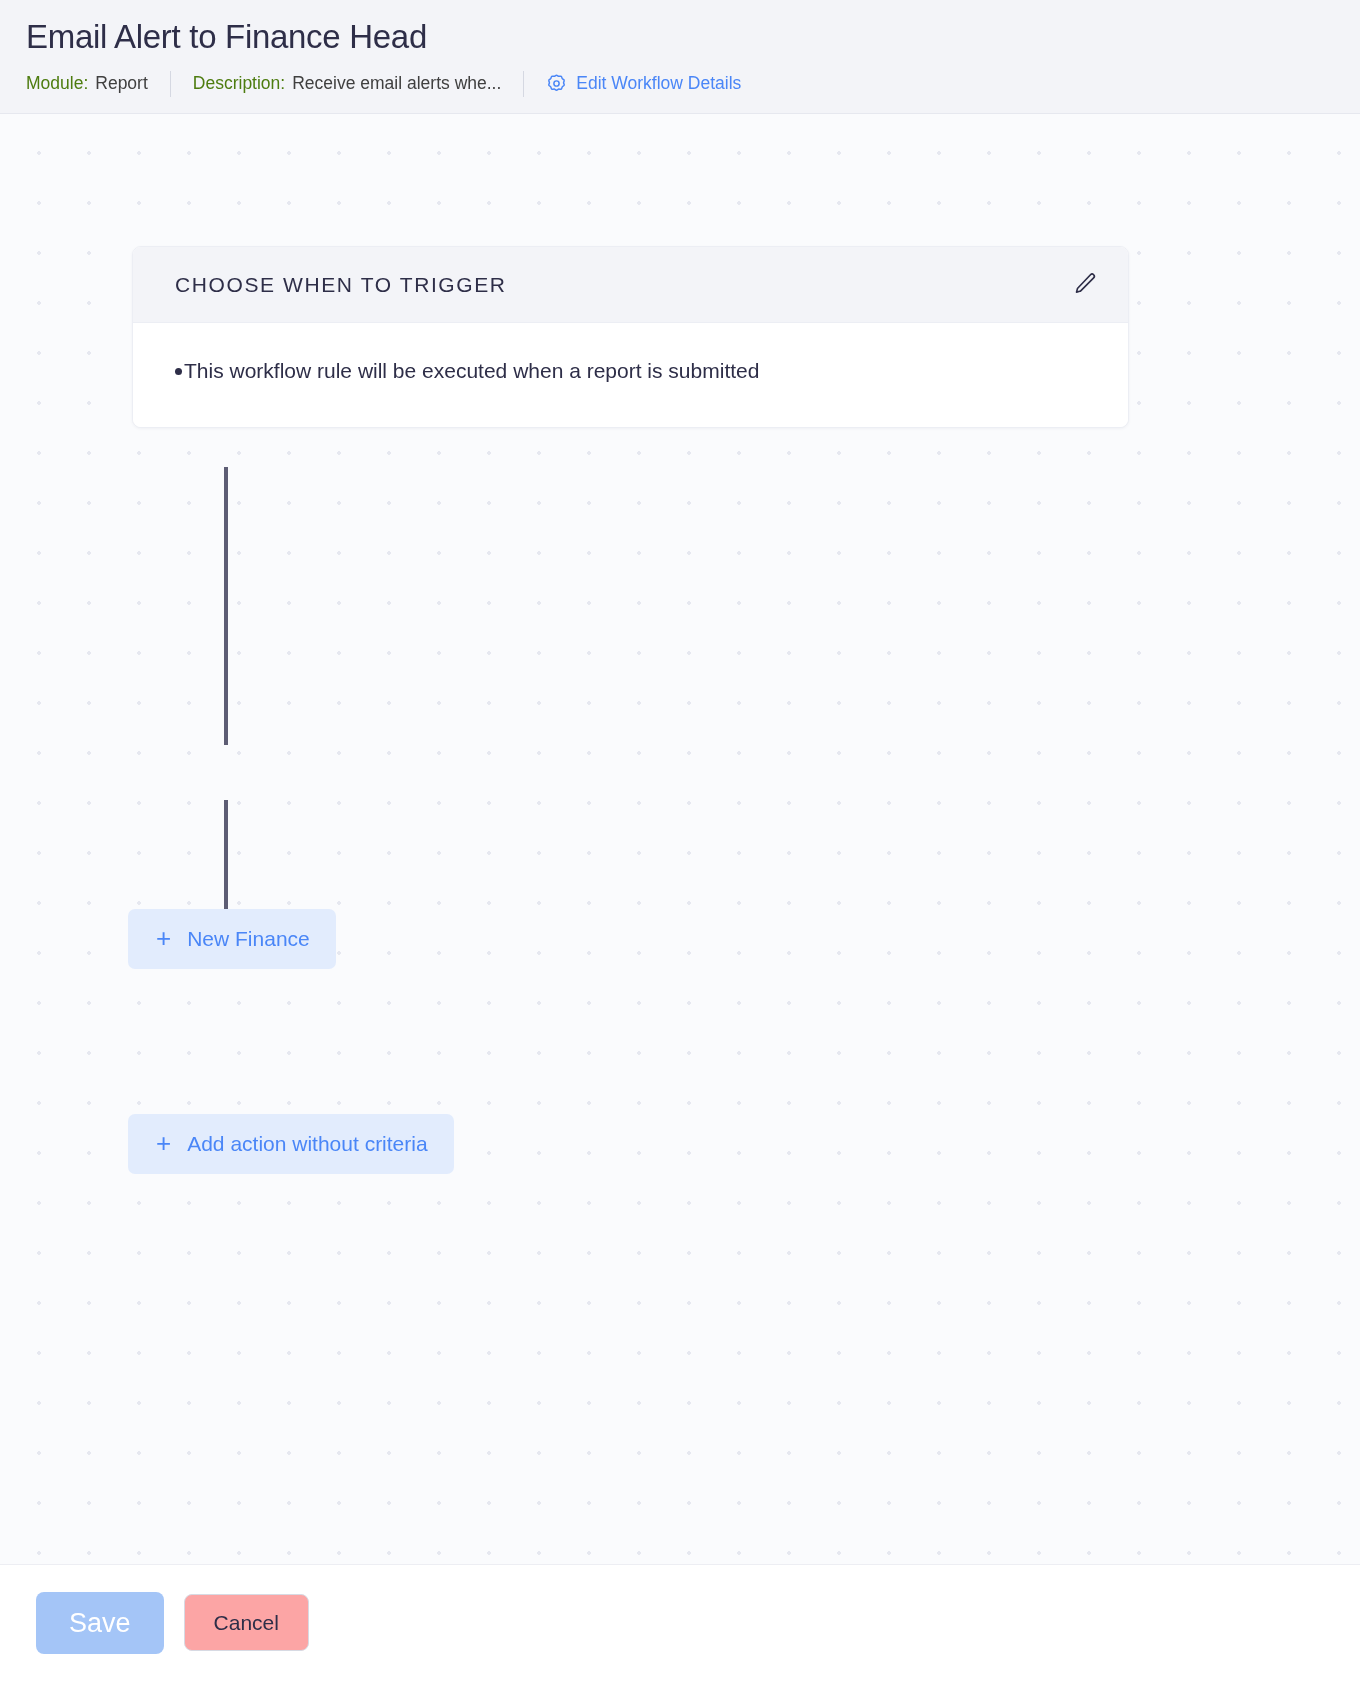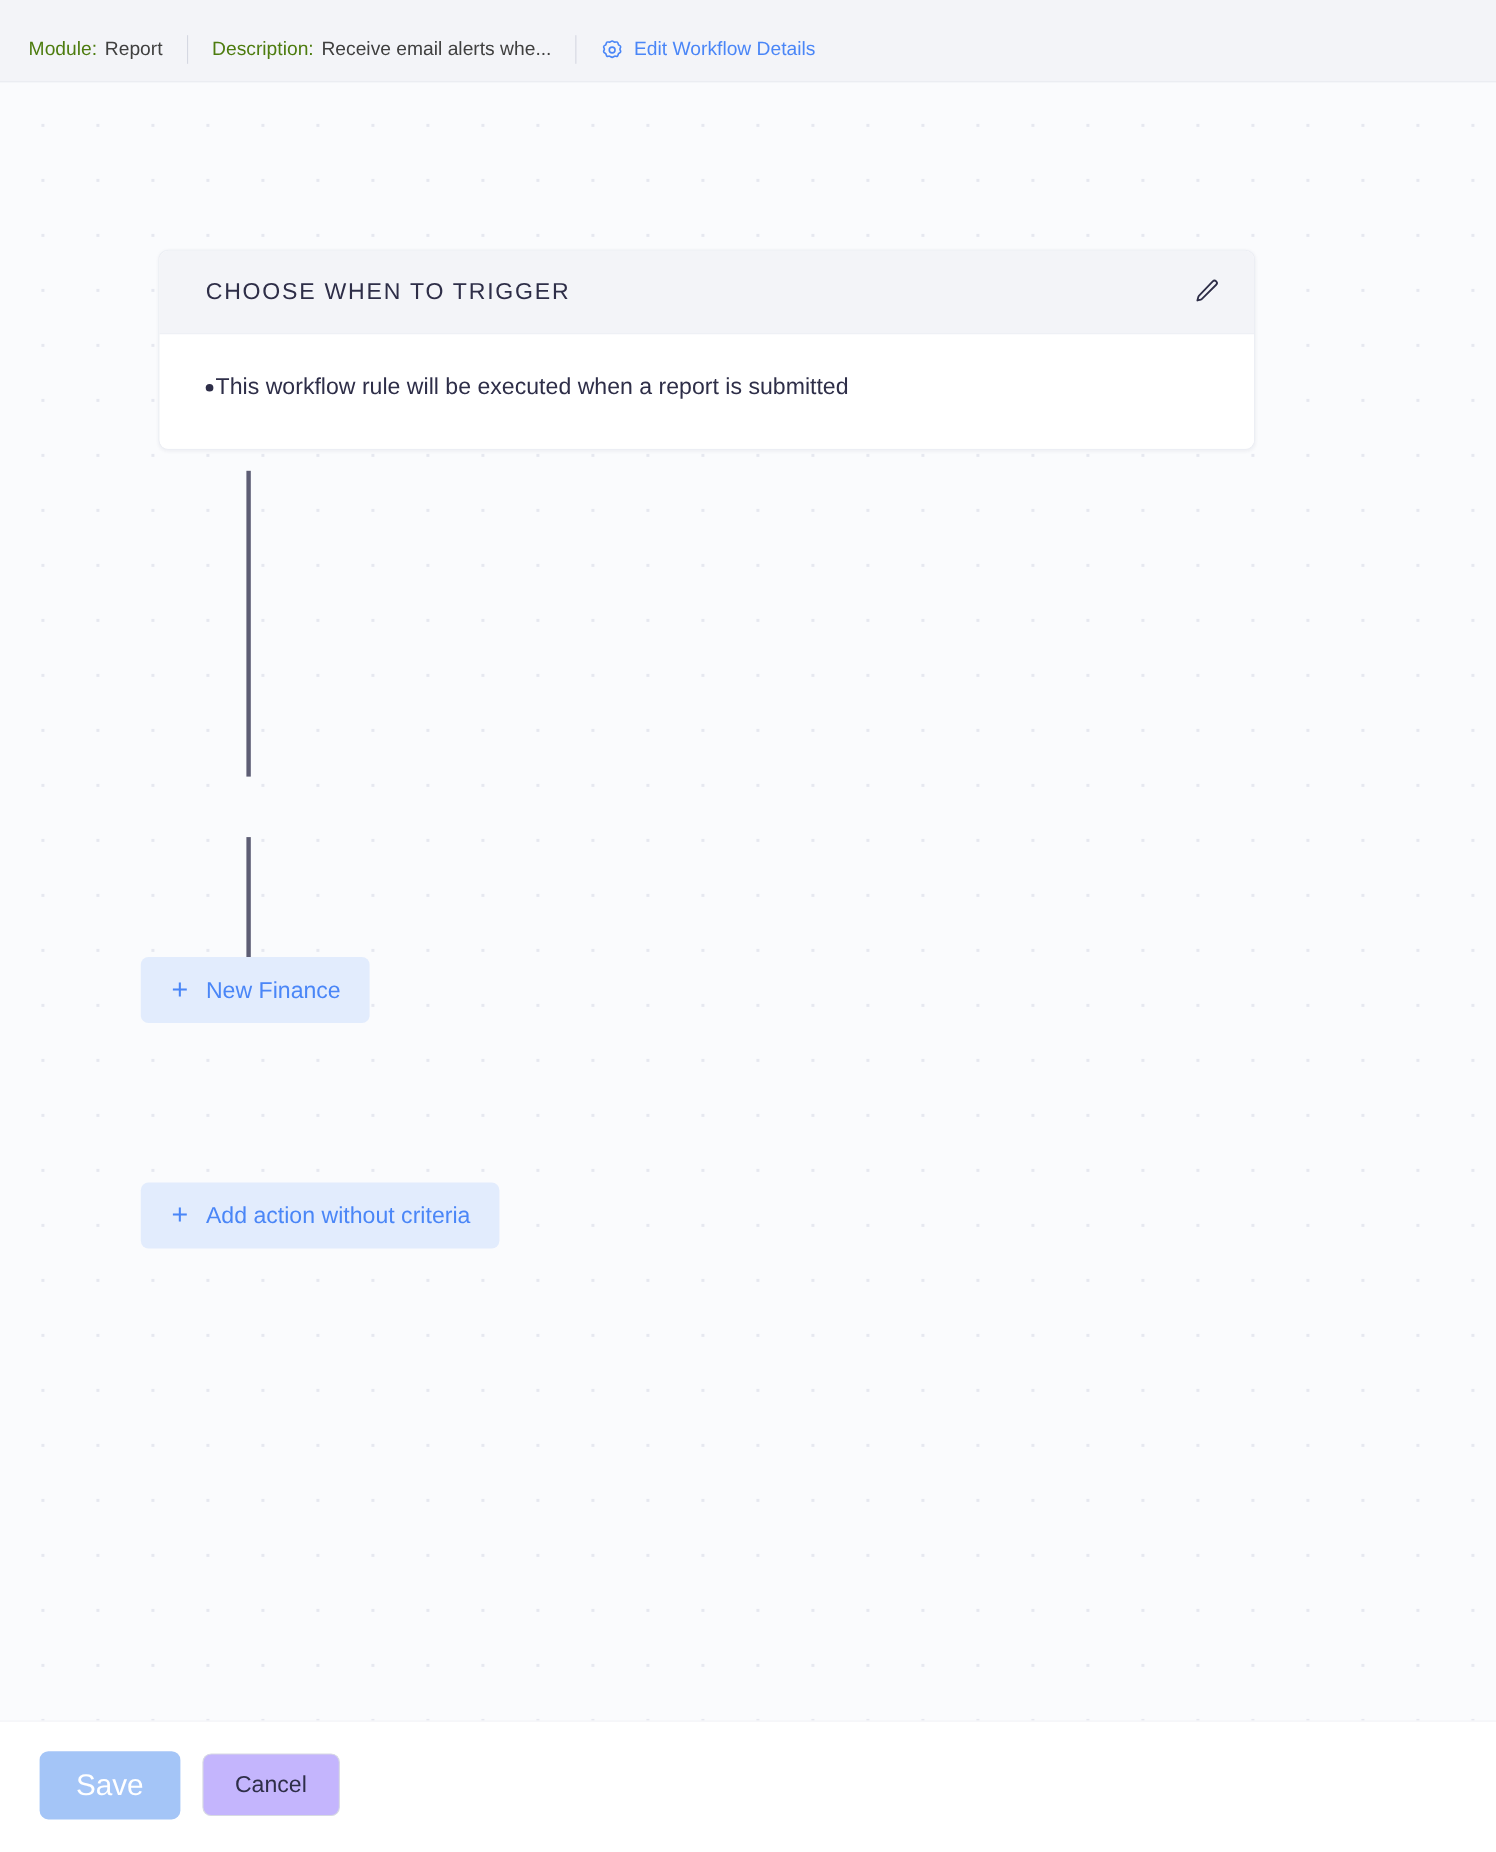--- a/index.html
+++ b/index.html
@@ -84,29 +84,28 @@
     left: 224px;
     width: 4px;
     background: #5d5d74;
   }
   .rail-top    { top: 353px;  height: 278px; }
   .rail-bottom { top: 686px;  height: 130px; }
 
   
   .trigger-card {
     position: absolute;
-    left: 144px;
+    left: 132px;
     top: 132px;
     width: 997px;
     border-radius: 9px;
     background: #ffffff;
     border: 1px solid #eceef4;
     box-shadow: 0 1px 3px rgba(40,45,80,0.05);
     overflow: hidden;
-    margin-top: 20px;
   }
 
   .card-head {
     background: #f3f4f8;
     padding: 21px 26px 20px 42px;
     display: flex;
     align-items: center;
     justify-content: space-between;
     border-bottom: 1px solid #eceef4;
   }
@@ -187,37 +186,38 @@
     border: none;
     border-radius: 8px;
     font-size: 27px;
     font-family: "Liberation Sans", sans-serif;
     padding: 15px 33px;
     cursor: default;
     line-height: 1.2;
   }
 
   .btn-cancel {
-    background: #c4b5fd;
+    background: #fca5a5;
     color: #2e2e48;
     border: 1px solid #d7dae3;
     border-radius: 8px;
     font-size: 21px;
     font-family: "Liberation Sans", sans-serif;
     padding: 15px 29px;
     cursor: pointer;
     line-height: 1.2;
   }
 </style>
 </head>
 <body>
 
 <div id="app">
 
   <div class="header">
+    <div class="header-title">Email Alert to Finance Head</div>
 
     <div class="header-meta">
 
       <div class="meta-group">
         <span class="meta-label">Module:</span>
         <span class="meta-value">Report</span>
       </div>
 
       <div class="meta-sep"></div>
 

